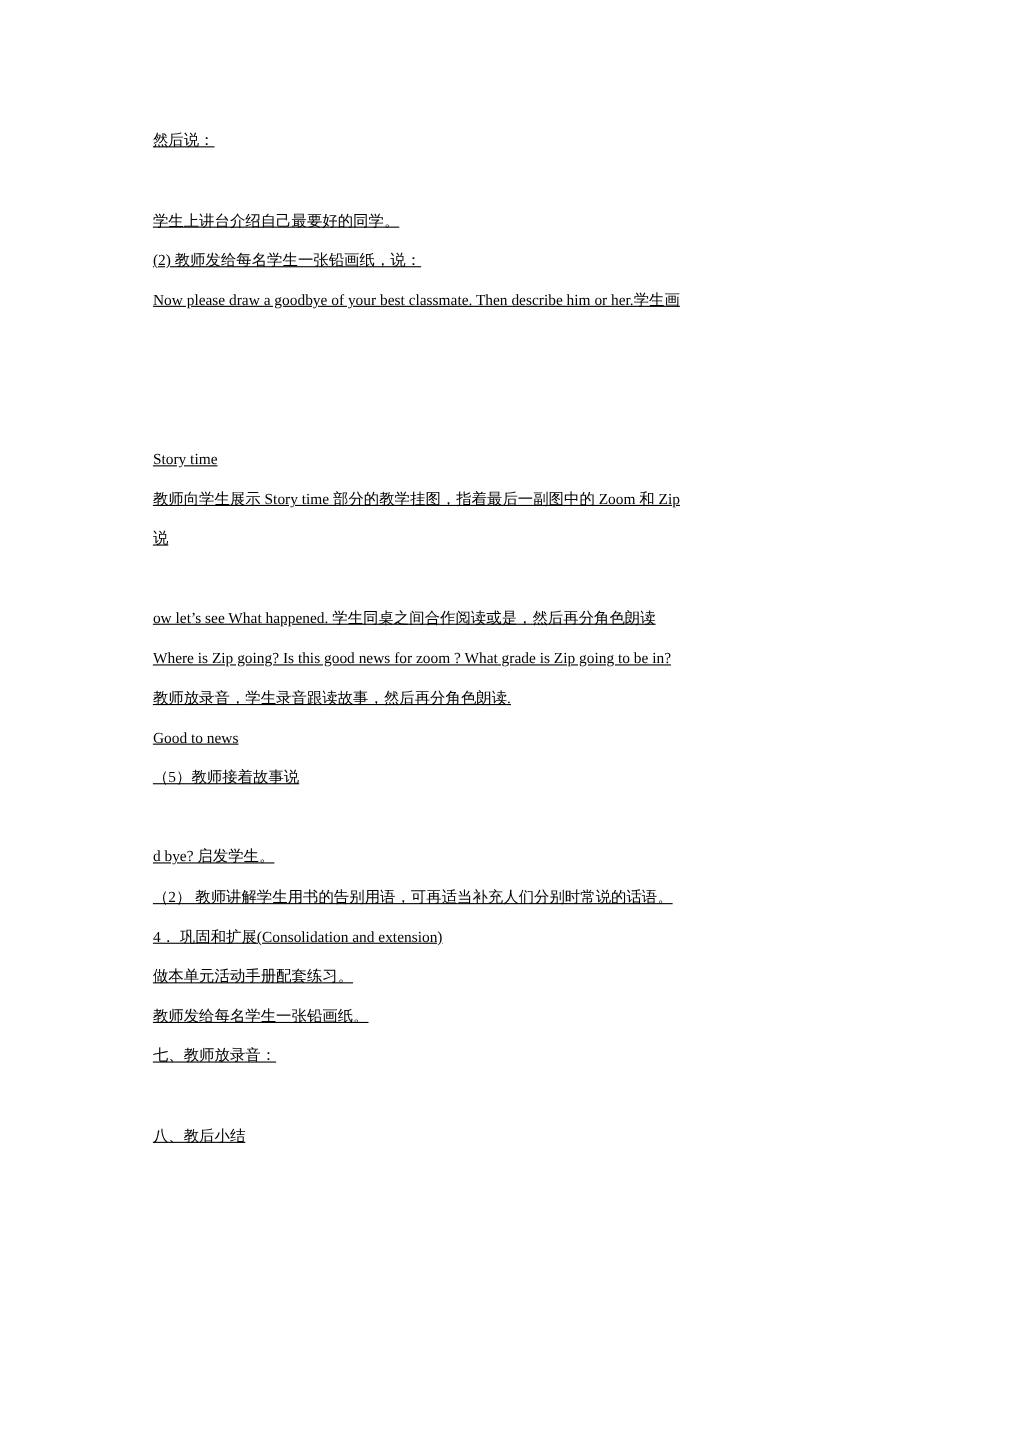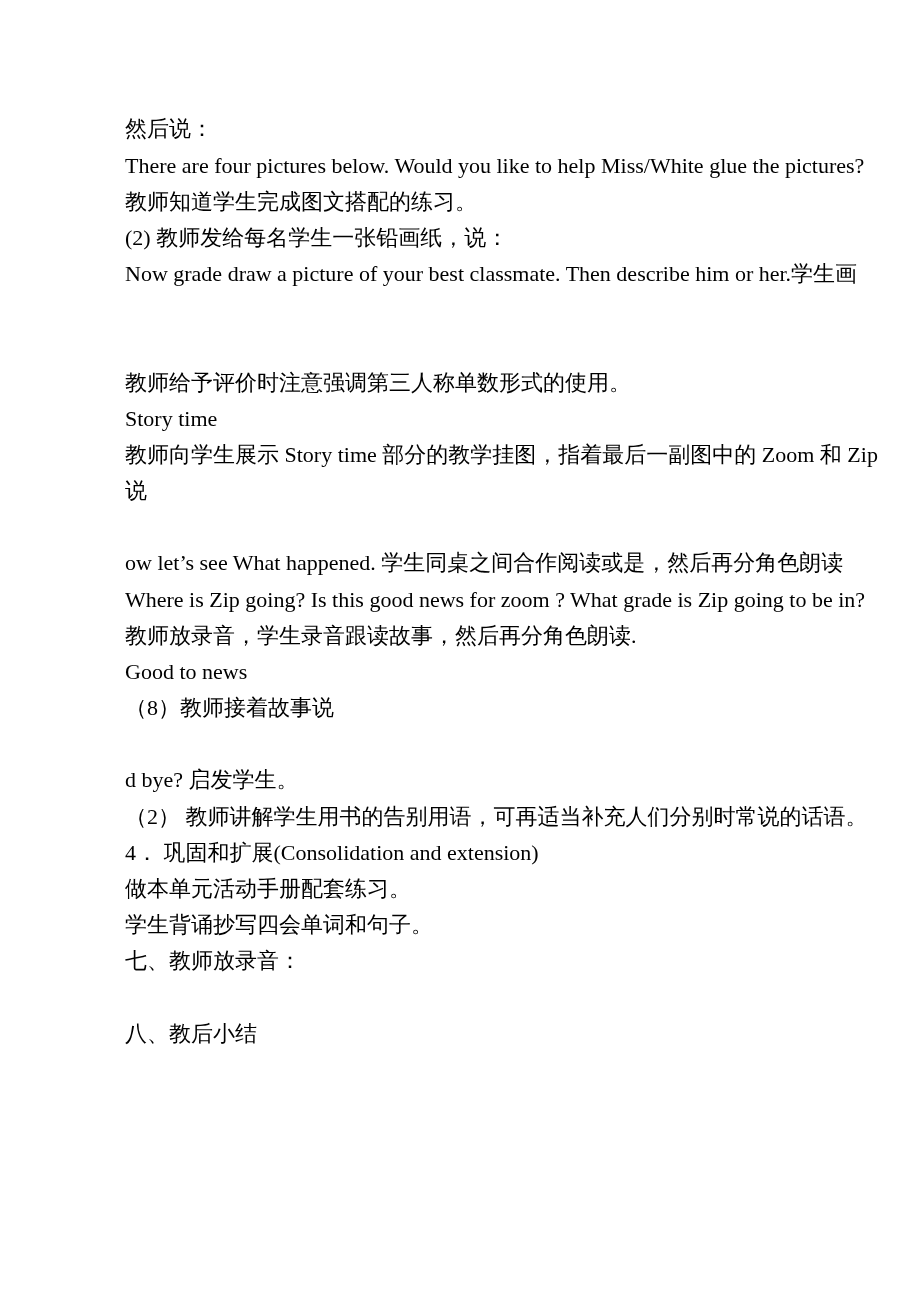--- a/index.html
+++ b/index.html
@@ -18,45 +18,44 @@
     .page {
       position: absolute;
       left: 0;
       top: 0;
       width: 920px;
       height: 1302px;
       background: #ffffff;
     }
     .line {
       position: absolute;
-      left: 125px;
+      left: 139px;
       white-space: nowrap;
-      font-size: 22px;
+      font-size: 14px;
       line-height: 20px;
       letter-spacing: 0px;
+      text-decoration: underline;
     }
   </style>
 </head>
 <body>
 
 <div class="page">
   <div class="line" style="top:119px">然后说：</div>
-  <div class="line" style="top:156px">There are four pictures below. Would you like to help Miss/White glue the pictures?</div>
-  <div class="line" style="top:192px">教师知道学生完成图文搭配的练习。</div>
+  <div class="line" style="top:192px">学生上讲台介绍自己最要好的同学。</div>
   <div class="line" style="top:228px">(2)  教师发给每名学生一张铅画纸，说：</div>
-  <div class="line" style="top:264px">Now grade draw a picture of your best classmate. Then describe him or her.学生画</div>
-  <div class="line" style="top:373px">教师给予评价时注意强调第三人称单数形式的使用。</div>
+  <div class="line" style="top:264px">Now please draw a goodbye of your best classmate. Then describe him or her.学生画</div>
   <div class="line" style="top:409px"> Story time</div>
   <div class="line" style="top:445px">教师向学生展示 Story time 部分的教学挂图，指着最后一副图中的 Zoom 和 Zip</div>
   <div class="line" style="top:481px">说</div>
   <div class="line" style="top:553px">ow let’s see What happened. 学生同桌之间合作阅读或是，然后再分角色朗读</div>
   <div class="line" style="top:590px">Where is Zip going? Is this good news for zoom ? What grade is Zip going to be in?</div>
   <div class="line" style="top:626px">教师放录音，学生录音跟读故事，然后再分角色朗读.</div>
   <div class="line" style="top:662px">Good to news</div>
-  <div class="line" style="top:698px">（8）教师接着故事说</div>
+  <div class="line" style="top:698px">（5）教师接着故事说</div>
   <div class="line" style="top:770px">d bye? 启发学生。</div>
   <div class="line" style="top:807px">（2） 教师讲解学生用书的告别用语，可再适当补充人们分别时常说的话语。</div>
   <div class="line" style="top:843px">4．  巩固和扩展(Consolidation and extension)</div>
   <div class="line" style="top:879px">做本单元活动手册配套练习。</div>
-  <div class="line" style="top:915px">学生背诵抄写四会单词和句子。</div>
+  <div class="line" style="top:915px">教师发给每名学生一张铅画纸。</div>
   <div class="line" style="top:951px">七、教师放录音：</div>
   <div class="line" style="top:1024px">八、教后小结</div>
 </div>
 
 </body></html>

